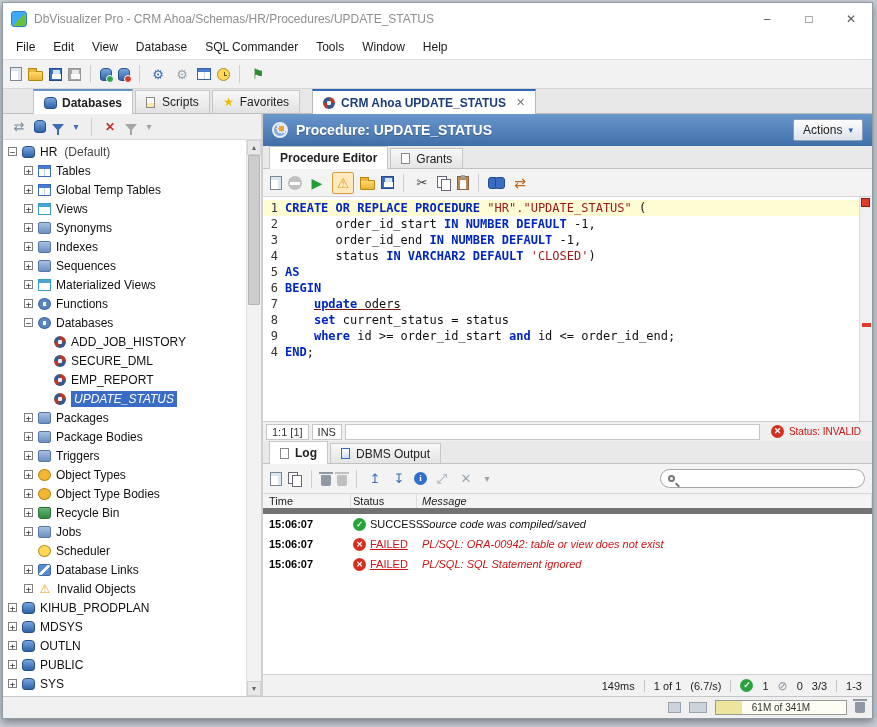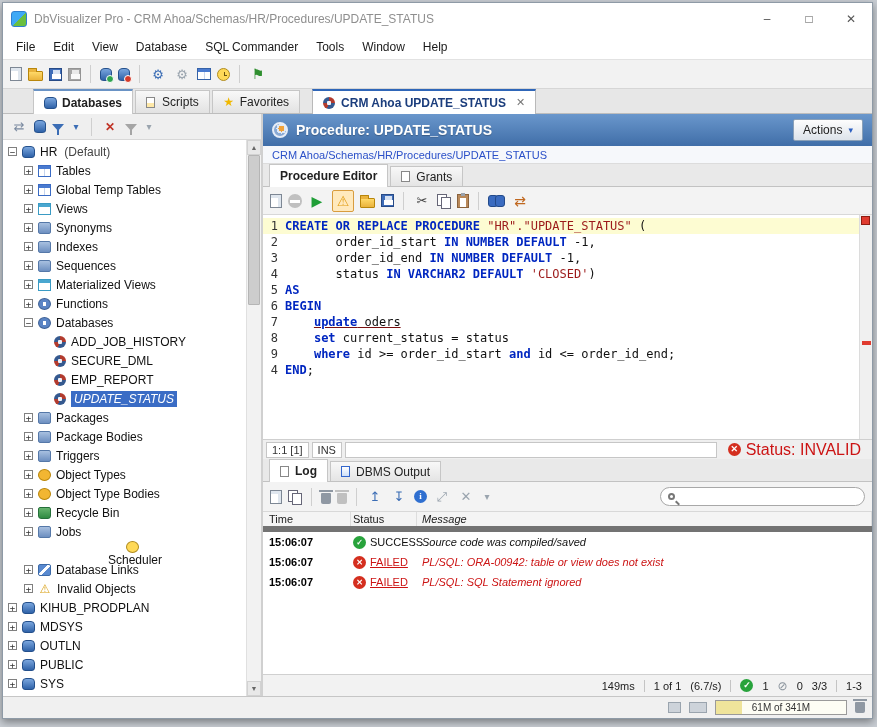--- a/index.html
+++ b/index.html
@@ -147,21 +147,21 @@
   .err-top{position:absolute;top:1px;left:1px;width:9px;height:9px;background:#e03b2f;border:1px solid #8f1d12;}
   .err-mark{position:absolute;left:2px;width:9px;height:4px;background:#e03b2f;}
   .err-mark.m1{top:126px;}
   .editor-status{height:20px;background:#efefef;border-top:1px solid #cfcfcf;display:flex;align-items:center;padding:0 3px;gap:3px;flex:none;}
   .es-box{border:1px solid #c6c6c6;background:#fff;height:16px;line-height:15px;padding:0 5px;font-size:11px;color:#333;flex:none;white-space:nowrap;}
   .es-wide{flex:1;border:1px solid #c6c6c6;background:#fff;height:16px;}
   .es-status{display:flex;align-items:center;gap:5px;padding:0 8px;flex:none;}
   .circ{width:13px;height:13px;border-radius:50%;color:#fff;font-size:9px;line-height:13px;text-align:center;font-weight:bold;flex:none;}
   .circ.bad{background:#d42f1f;}
   .circ.ok{background:#28a33c;}
-  .invalid-text{color:#cc1414;font-size:16px;white-space:nowrap;}
+  .invalid-text{color:#cc1414;font-size:10px;white-space:nowrap;}
 
   
   .log-toolbar{height:30px;background:#f3f3f3;border-bottom:1px solid #d8d8d8;display:flex;align-items:center;gap:6px;padding:0 7px;flex:none;}
   .search-box{margin-left:auto;width:205px;height:19px;border:1px solid #a8a8a8;border-radius:10px;background:#fff;
     display:flex;align-items:center;padding:0 7px;gap:5px;flex:none;}
   .mag{width:7px;height:7px;border:2px solid #777;border-radius:50%;position:relative;flex:none;}
   .mag::after{content:"";position:absolute;width:5px;height:2px;background:#777;transform:rotate(45deg);left:5px;top:7px;}
   .search-box input{border:none;outline:none;flex:1;font-size:11px;background:transparent;font-family:inherit;min-width:0;}
   .log-grid{flex:1;display:flex;flex-direction:column;min-height:0;background:#fff;}
   .log-header{display:flex;height:20px;background:#f4f4f4;border-bottom:6px solid #737373;font-size:11px;color:#222;flex:none;}
@@ -388,21 +388,21 @@
     <span class="ti ti-bin"></span>
     <span class="tree-label">Recycle Bin</span>
 
   </div>
             <div class="tree-row" style="padding-left: 21px;">
     <span class="tree-toggle tog-box">+</span>
     <span class="ti ti-plain"></span>
     <span class="tree-label">Jobs</span>
 
   </div>
-            <div class="tree-row" style="padding-left: 21px; flex-direction: column;">
+            <div class="tree-row" style="padding-left: 21px;">
     <span class="tree-toggle"></span>
     <span class="ti ti-clock"></span>
     <span class="tree-label">Scheduler</span>
 
   </div>
             <div class="tree-row" style="padding-left: 21px;">
     <span class="tree-toggle tog-box">+</span>
     <span class="ti ti-link"></span>
     <span class="tree-label">Database Links</span>
 
@@ -458,21 +458,20 @@
 
       <div class="proc-header">
         <span class="proc-icon"></span>
         <span class="proc-title">Procedure: UPDATE_STATUS</span>
         <button class="actions-btn">
           <span>Actions</span>
           <span class="caret">▾</span>
         </button>
       </div>
 
-      <div class="breadcrumb">CRM Ahoa/Schemas/HR/Procedures/UPDATE_STATUS</div>
 
       <div class="tabs2">
         <div class="stab selected">
           <span>Procedure Editor</span>
         </div>
         <div class="stab">
           <span class="mini-page"></span>
           <span>Grants</span>
         </div>
       </div>

